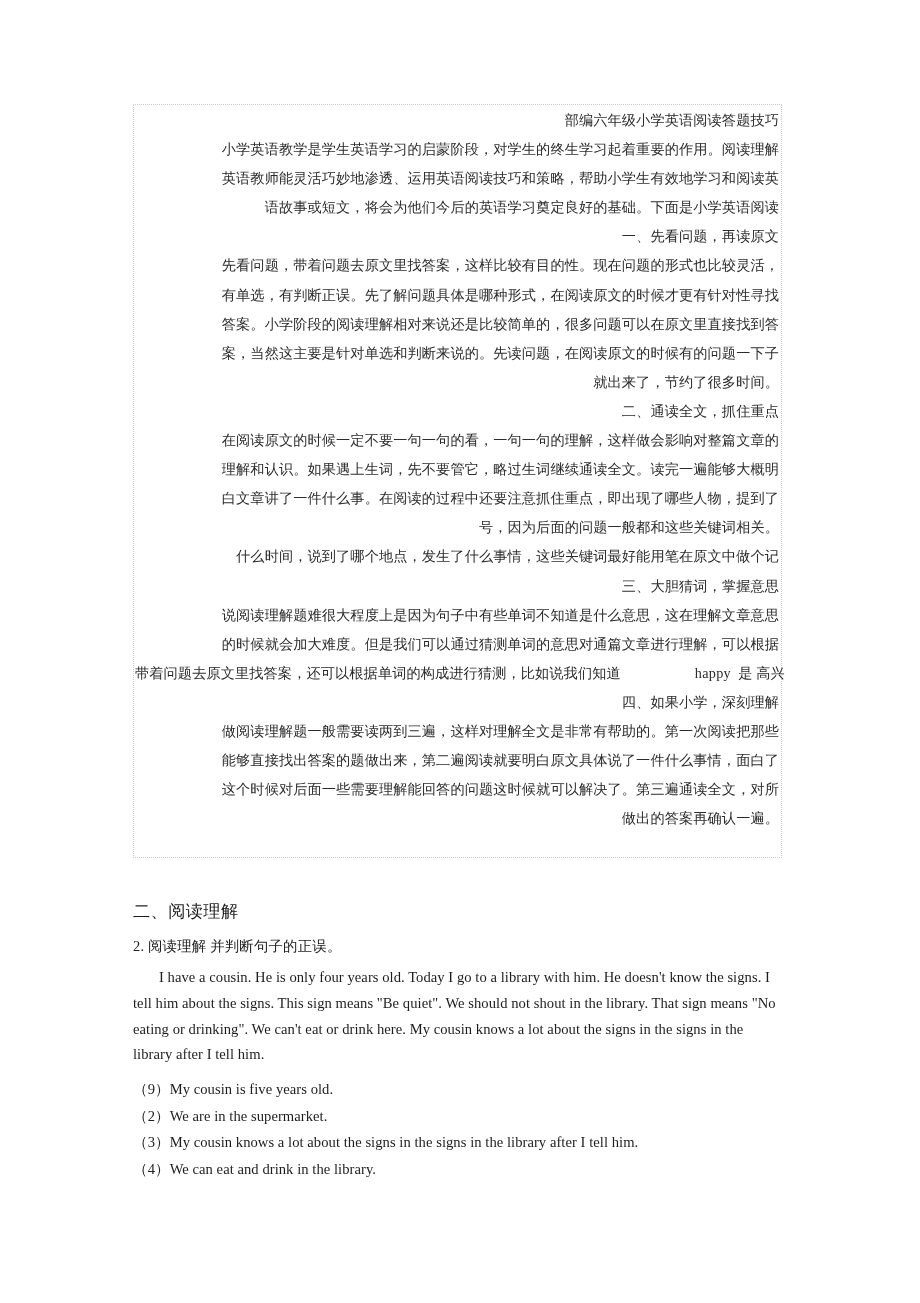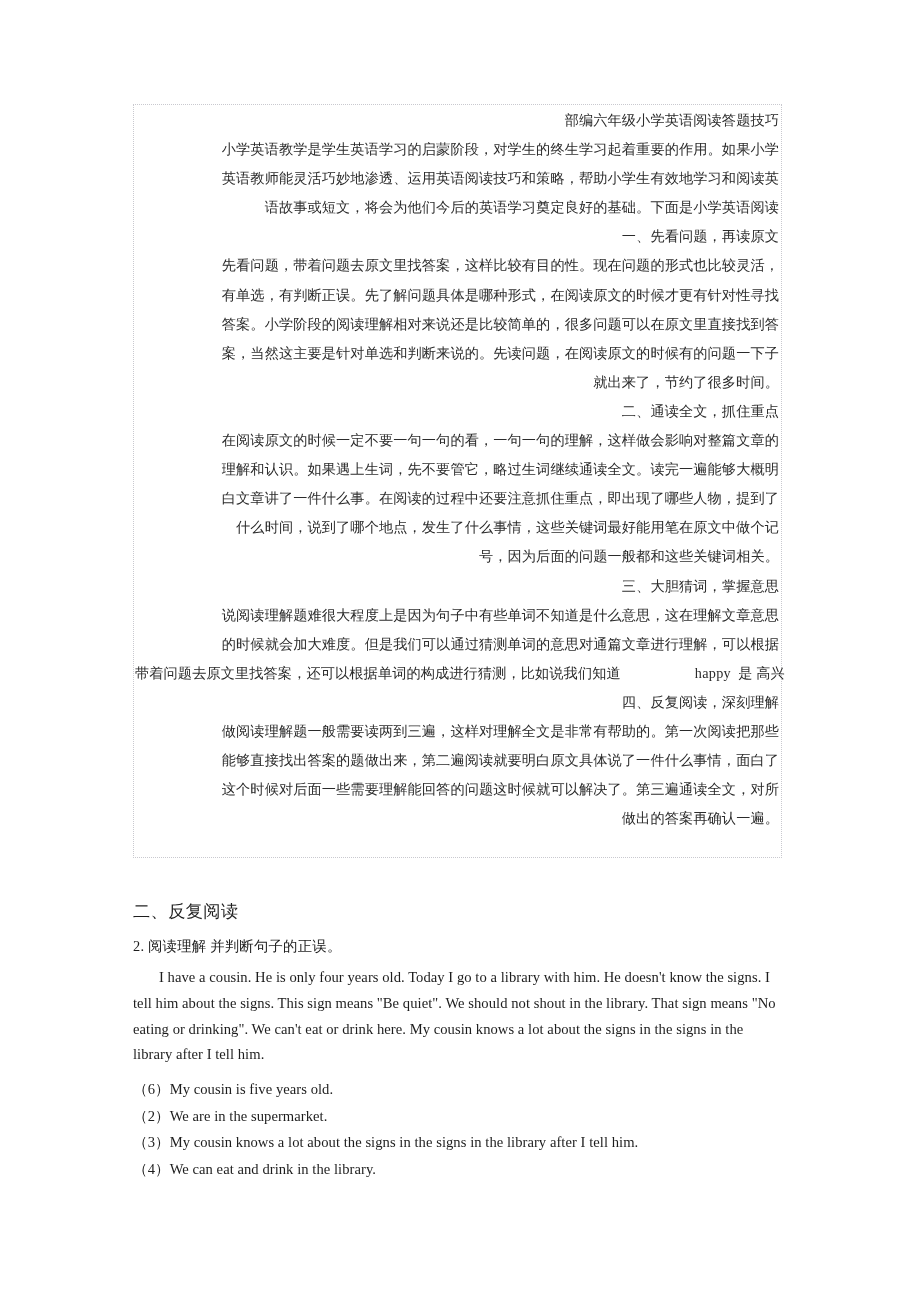--- a/index.html
+++ b/index.html
@@ -103,61 +103,61 @@
     letter-spacing: 0.05px;
   }
 </style>
 </head>
 <body>
 
 <div class="article-box">
   <div class="article-inner">
 
     <div class="cn-line">部编六年级小学英语阅读答题技巧</div>
-    <div class="cn-line">小学英语教学是学生英语学习的启蒙阶段，对学生的终生学习起着重要的作用。如果小学</div>
+    <div class="cn-line">小学英语教学是学生英语学习的启蒙阶段，对学生的终生学习起着重要的作用。阅读理解</div>
     <div class="cn-line">英语教师能灵活巧妙地渗透、运用英语阅读技巧和策略，帮助小学生有效地学习和阅读英</div>
     <div class="cn-line">语故事或短文，将会为他们今后的英语学习奠定良好的基础。下面是小学英语阅读</div>
     <div class="cn-line heading-line">一、先看问题，再读原文</div>
     <div class="cn-line">先看问题，带着问题去原文里找答案，这样比较有目的性。现在问题的形式也比较灵活，</div>
     <div class="cn-line">有单选，有判断正误。先了解问题具体是哪种形式，在阅读原文的时候才更有针对性寻找</div>
     <div class="cn-line">答案。小学阶段的阅读理解相对来说还是比较简单的，很多问题可以在原文里直接找到答</div>
     <div class="cn-line">案，当然这主要是针对单选和判断来说的。先读问题，在阅读原文的时候有的问题一下子</div>
     <div class="cn-line">就出来了，节约了很多时间。</div>
     <div class="cn-line heading-line">二、通读全文，抓住重点</div>
     <div class="cn-line">在阅读原文的时候一定不要一句一句的看，一句一句的理解，这样做会影响对整篇文章的</div>
     <div class="cn-line">理解和认识。如果遇上生词，先不要管它，略过生词继续通读全文。读完一遍能够大概明</div>
     <div class="cn-line">白文章讲了一件什么事。在阅读的过程中还要注意抓住重点，即出现了哪些人物，提到了</div>
+    <div class="cn-line">号，因为后面的问题一般都和这些关键词相关。</div>
     <div class="cn-line">什么时间，说到了哪个地点，发生了什么事情，这些关键词最好能用笔在原文中做个记</div>
-    <div class="cn-line">号，因为后面的问题一般都和这些关键词相关。</div>
     <div class="cn-line heading-line">三、大胆猜词，掌握意思</div>
     <div class="cn-line">说阅读理解题难很大程度上是因为句子中有些单词不知道是什么意思，这在理解文章意思</div>
     <div class="cn-line">的时候就会加大难度。但是我们可以通过猜测单词的意思对通篇文章进行理解，可以根据</div>
 
     <div class="cn-line">
       <span>带着问题去原文里找答案，还可以根据单词的构成进行猜测，比如说我们知道</span><span class="sp-wide"></span><span class="lat">happy</span>&nbsp;&nbsp;<span>是 高兴</span>
     </div>
 
 
-    <div class="cn-line heading-line">四、反复阅读，深刻理解</div>
+    <div class="cn-line heading-line">四、如果小学，深刻理解</div>
     <div class="cn-line">做阅读理解题一般需要读两到三遍，这样对理解全文是非常有帮助的。第一次阅读把那些</div>
     <div class="cn-line">能够直接找出答案的题做出来，第二遍阅读就要明白原文具体说了一件什么事情，面白了</div>
     <div class="cn-line">这个时候对后面一些需要理解能回答的问题这时候就可以解决了。第三遍通读全文，对所</div>
     <div class="cn-line">做出的答案再确认一遍。</div>
 
   </div>
 </div>
 
 <div class="section-wrap">
 
-  <div class="section-heading">二、反复阅读</div>
+  <div class="section-heading">二、阅读理解</div>
 
   <div class="question-stem">2.  阅读理解 并判断句子的正误。</div>
 
   <p class="passage"><span class="indent"></span><span>I have a cousin. He is only four years old. Today I go to a library with him. He doesn't know the signs. I tell him about the signs. This sign means "Be quiet". We should not shout in the library. That sign means "No eating or drinking". We can't eat or drink here. My cousin knows a lot about the signs in the signs in the library after I tell him.</span></p>
 
   <ul class="tf-list">
-    <li class="tf-item">（6）My cousin is five years old.</li>
+    <li class="tf-item">（9）My cousin is five years old.</li>
     <li class="tf-item">（2）We are in the supermarket.</li>
     <li class="tf-item">（3）My cousin knows a lot about the signs in the signs in the library after I tell him.</li>
     <li class="tf-item">（4）We can eat and drink in the library.</li>
   </ul>
 
 </div>
 
 </body></html>

